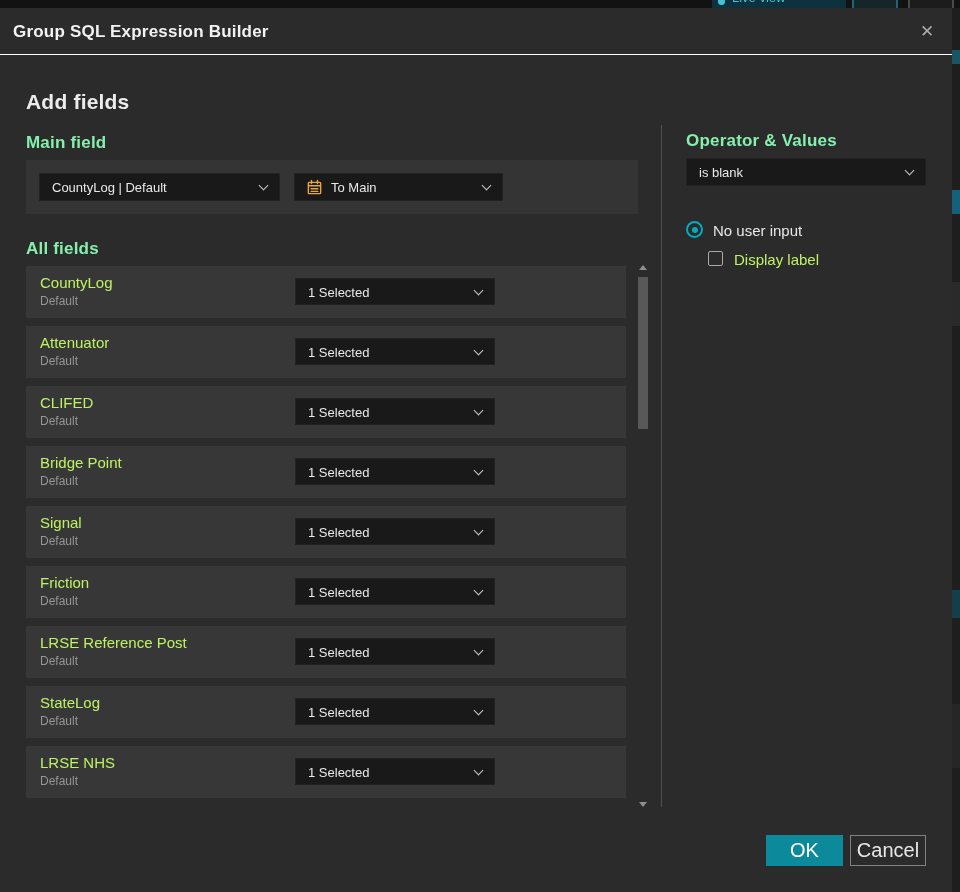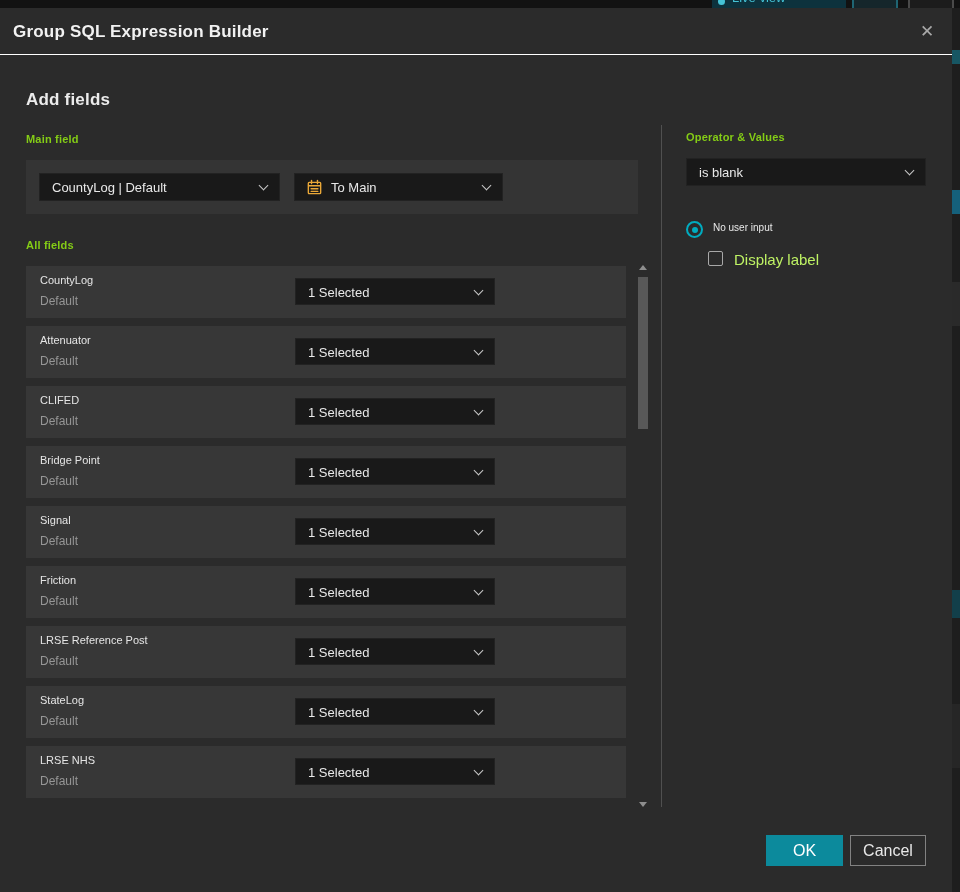--- a/index.html
+++ b/index.html
@@ -23,69 +23,69 @@
   .seg-4 { top:582px; height:28px; background:#123f4a; }
   .seg-5 { top:696px; height:64px; background:#262626; }
 
   
   .dialog { position:absolute; left:0; top:8px; width:952px; height:884px; background:#2b2b2b; }
 
   .dlg-header { position:absolute; left:0; top:0; width:100%; height:47px; border-bottom:1px solid #ffffff; }
   .dlg-title { position:absolute; left:13px; top:0; line-height:47px; font-size:17px; font-weight:600; letter-spacing:.2px; color:#f2f2f2; }
   .dlg-close { position:absolute; right:12px; top:11px; width:26px; height:26px; background:none; border:none; color:#a8a8a8; font-size:17px; line-height:26px; text-align:center; cursor:pointer; font-family:"Liberation Sans",sans-serif; }
 
-  .h-add-fields { position:absolute; left:26px; top:82px; font-size:17px; font-weight:700; color:#ececec; letter-spacing:.2px; }
-  .sub-label { position:absolute; font-size:11px; font-weight:700; color:#84cc16; letter-spacing:.2px; }
+  .h-add-fields { position:absolute; left:26px; top:82px; font-size:21px; font-weight:700; color:#ececec; letter-spacing:.2px; }
+  .sub-label { position:absolute; font-size:17px; font-weight:700; color:#86efac; letter-spacing:.2px; }
   .lbl-main-field { left:26px; top:125px; }
   .lbl-all-fields { left:26px; top:231px; }
   .lbl-operator   { left:686px; top:123px; }
 
   
   .dd { position:absolute; background:#191919; border:1px solid #222; cursor:pointer; }
   .dd .dd-text { position:absolute; left:12px; top:50%; transform:translateY(-50%); font-size:13px; color:#e8e8e8; white-space:nowrap; }
   .chev { position:absolute; right:12px; top:50%; width:7px; height:7px; margin-top:-5px; border-right:1.6px solid #c8c8c8; border-bottom:1.6px solid #c8c8c8; transform:rotate(45deg); }
 
   .main-field-box { position:absolute; left:26px; top:152px; width:612px; height:54px; background:#343434; }
   .dd-main-field { left:13px; top:13px; width:241px; height:28px; }
   .dd-date { left:268px; top:13px; width:209px; height:28px; }
   .dd-date .dd-text { left:36px; }
   .cal-icon { position:absolute; left:11px; top:5px; width:17px; height:17px; }
 
   .field-list { position:absolute; left:26px; top:258px; width:600px; height:532px; }
   .frow { position:absolute; left:0; width:600px; height:52px; background:#373737; }
   .frow:nth-child(1){top:0;} .frow:nth-child(2){top:60px;} .frow:nth-child(3){top:120px;}
   .frow:nth-child(4){top:180px;} .frow:nth-child(5){top:240px;} .frow:nth-child(6){top:300px;}
   .frow:nth-child(7){top:360px;} .frow:nth-child(8){top:420px;} .frow:nth-child(9){top:480px;}
-  .fname { position:absolute; left:14px; top:8px; font-size:11px; color:#e5e5e5; }
+  .fname { position:absolute; left:14px; top:8px; font-size:15px; color:#bef264; }
   .fsub  { position:absolute; left:14px; top:28px; font-size:12px; color:#969696; }
   .dd-sel { left:269px; top:12px; width:200px; height:27px; }
 
   
   .scrollbar { position:absolute; left:636px; top:255px; width:14px; height:546px; }
   .sb-up, .sb-down { position:absolute; left:3px; width:0; height:0; border-left:4px solid transparent; border-right:4px solid transparent; }
   .sb-up { top:2px; border-bottom:5px solid #8e8e8e; }
   .sb-down { bottom:2px; border-top:5px solid #8e8e8e; }
   .sb-thumb { position:absolute; left:2px; top:14px; width:10px; height:152px; background:#585858; }
 
   .vdivider { position:absolute; left:661px; top:117px; width:1px; height:682px; background:#505050; }
 
   
   .dd-operator { left:686px; top:150px; width:240px; height:28px; }
 
   .radio-row { position:absolute; left:686px; top:213px; height:18px; cursor:pointer; }
   .radio-outer { position:absolute; left:0; top:0; width:17px; height:17px; border:2px solid #00acc0; border-radius:50%; background:#2b2b2b; }
   .radio-dot { position:absolute; left:3.5px; top:3.5px; width:6px; height:6px; border-radius:50%; background:#00acc0; }
-  .radio-label { position:absolute; left:27px; top:1px; font-size:10px; color:#e8e8e8; white-space:nowrap; }
+  .radio-label { position:absolute; left:27px; top:1px; font-size:15px; color:#e8e8e8; white-space:nowrap; }
 
   .check-row { position:absolute; left:708px; top:243px; height:18px; cursor:pointer; }
   .checkbox { position:absolute; left:0; top:0; width:15px; height:15px; border:1px solid #a8a8a8; border-radius:2px; background:transparent; }
   .check-label { position:absolute; left:26px; top:0px; font-size:15px; color:#bef264; white-space:nowrap; }
 
   
-  .btn { position:absolute; top:827px; height:31px; font-size:16px; cursor:pointer; font-family:"Liberation Sans",sans-serif; }
+  .btn { position:absolute; top:827px; height:31px; font-size:20px; cursor:pointer; font-family:"Liberation Sans",sans-serif; }
   .btn-ok { left:766px; width:77px; background:#0c8a9c; border:1px solid #0c8a9c; color:#ffffff; }
   .btn-cancel { left:850px; width:76px; background:transparent; border:1px solid #828282; color:#e8e8e8; }
 </style>
 </head>
 <body>
 
 <div class="stage">
 
   <div class="bg-top">
     <div class="lv-frag">

